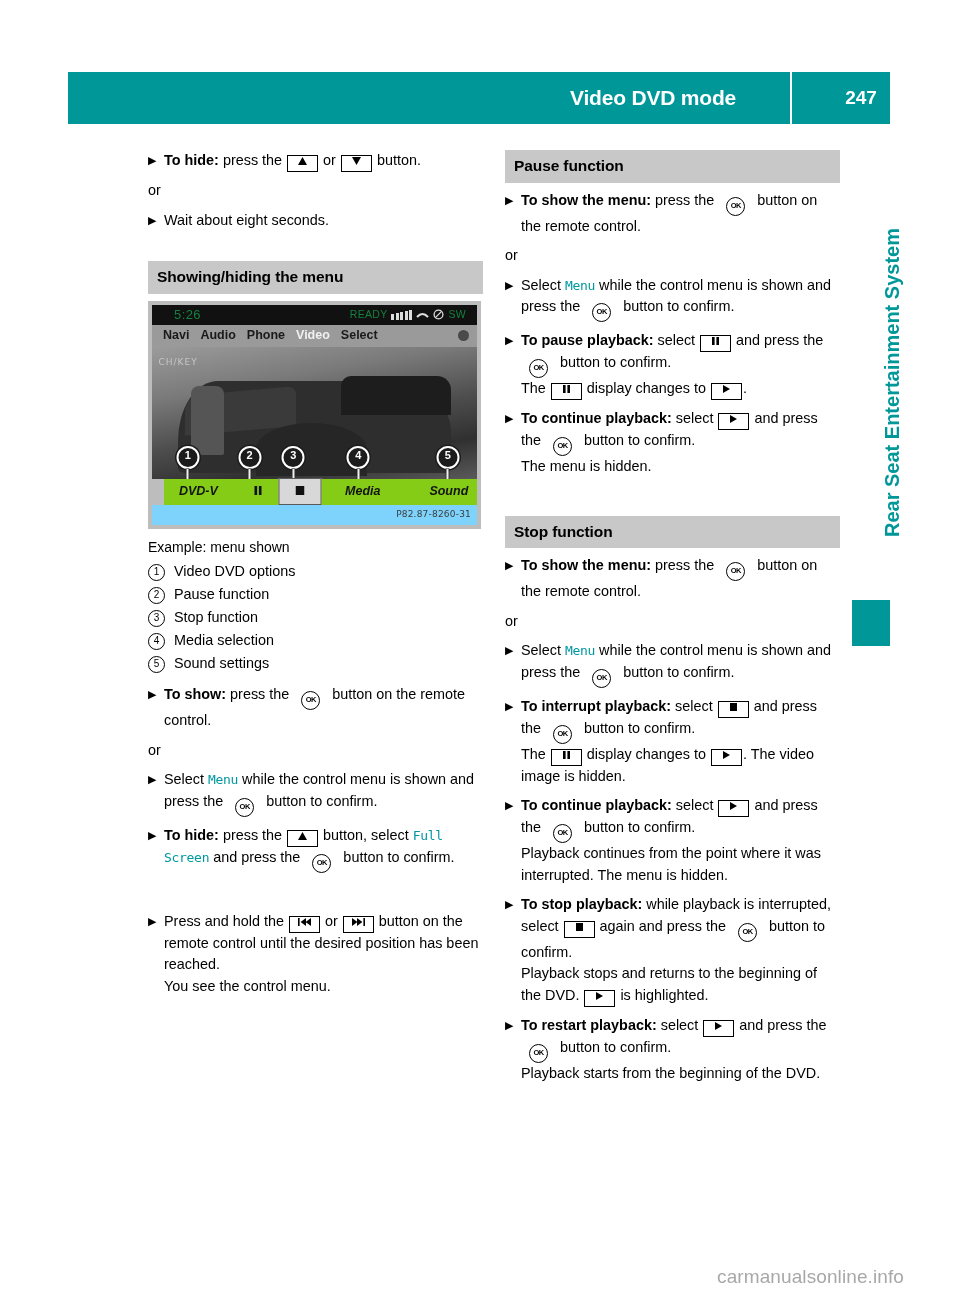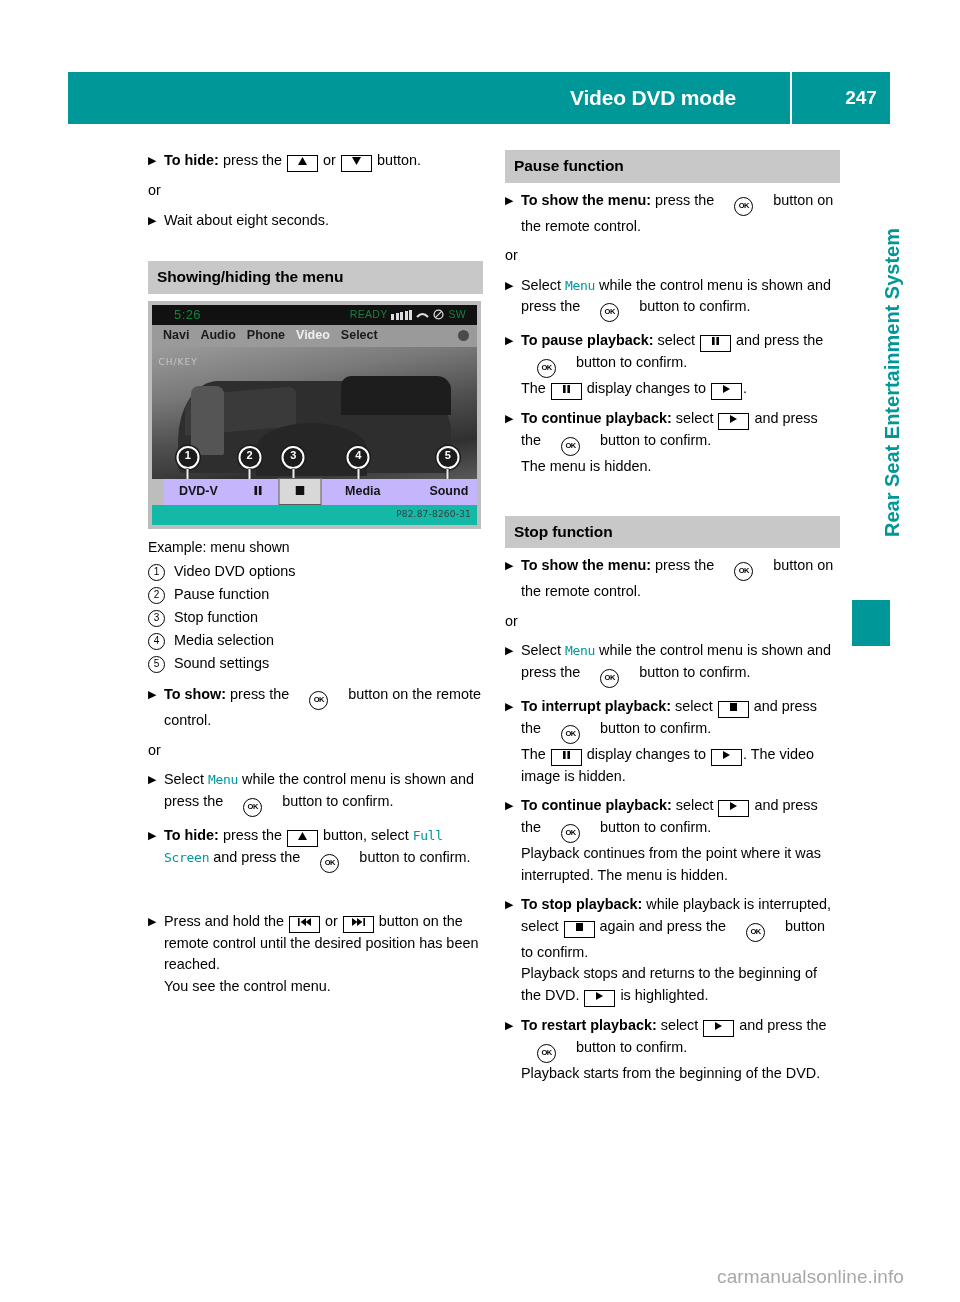--- a/index.html
+++ b/index.html
@@ -136,21 +136,21 @@
     display: inline-block;
     width: 17px;
     height: 17px;
     border: 1.5px solid #000;
     border-radius: 50%;
     line-height: 15px;
     text-align: center;
     font-size: 7.5px;
     font-weight: bold;
     vertical-align: -3px;
-    margin: 0 16px;
+    margin: 0 8px;
     letter-spacing: -0.5px;
   }
 
   
   .legend-caption { margin: 8px 0 2px 0; font-size: 14px; }
   .legend-row {
     display: flex;
     align-items: flex-start;
     margin-bottom: 1px;
   }
@@ -256,33 +256,33 @@
     line-height: 15px; text-align: center;
     box-shadow: 0 0 0 1.5px #1c1c1c;
     margin: 0 auto;
   }
   .callout .stem {
     width: 2px; height: 26px; background: #efefef; margin: 0 auto;
     box-shadow: 0 0 0 1px rgba(40,40,40,.6);
   }
   .shot-softkeys {
     position: absolute; left: 16px; top: 178px; right: 4px; height: 26px;
-    background: #c4b5fd;
+    background: #84cc16;
     display: flex; align-items: center;
-    color: #141414; font-size: 12.5px; font-weight: bold;
+    color: #141414; font-size: 12.5px; font-weight: bold; font-style: italic;
   }
   .sk { position: absolute; transform: translateX(-50%); }
   .sk.boxed {
     background: #d8d8d8;
     border: 1.5px solid #5a5a5a;
     padding: 2px 16px;
   }
   .shot-footer {
     position: absolute; left: 4px; top: 204px; right: 4px; bottom: 4px;
-    background: #14b8a6;
+    background: #7dd3fc;
     display: flex; align-items: center; justify-content: flex-end;
   }
   .shot-code {
     font-size: 9px; color: #3c3c3c; margin-right: 6px;
     font-family: "DejaVu Sans", sans-serif; letter-spacing: .2px;
   }
 
   
   .watermark {
     position: absolute;

